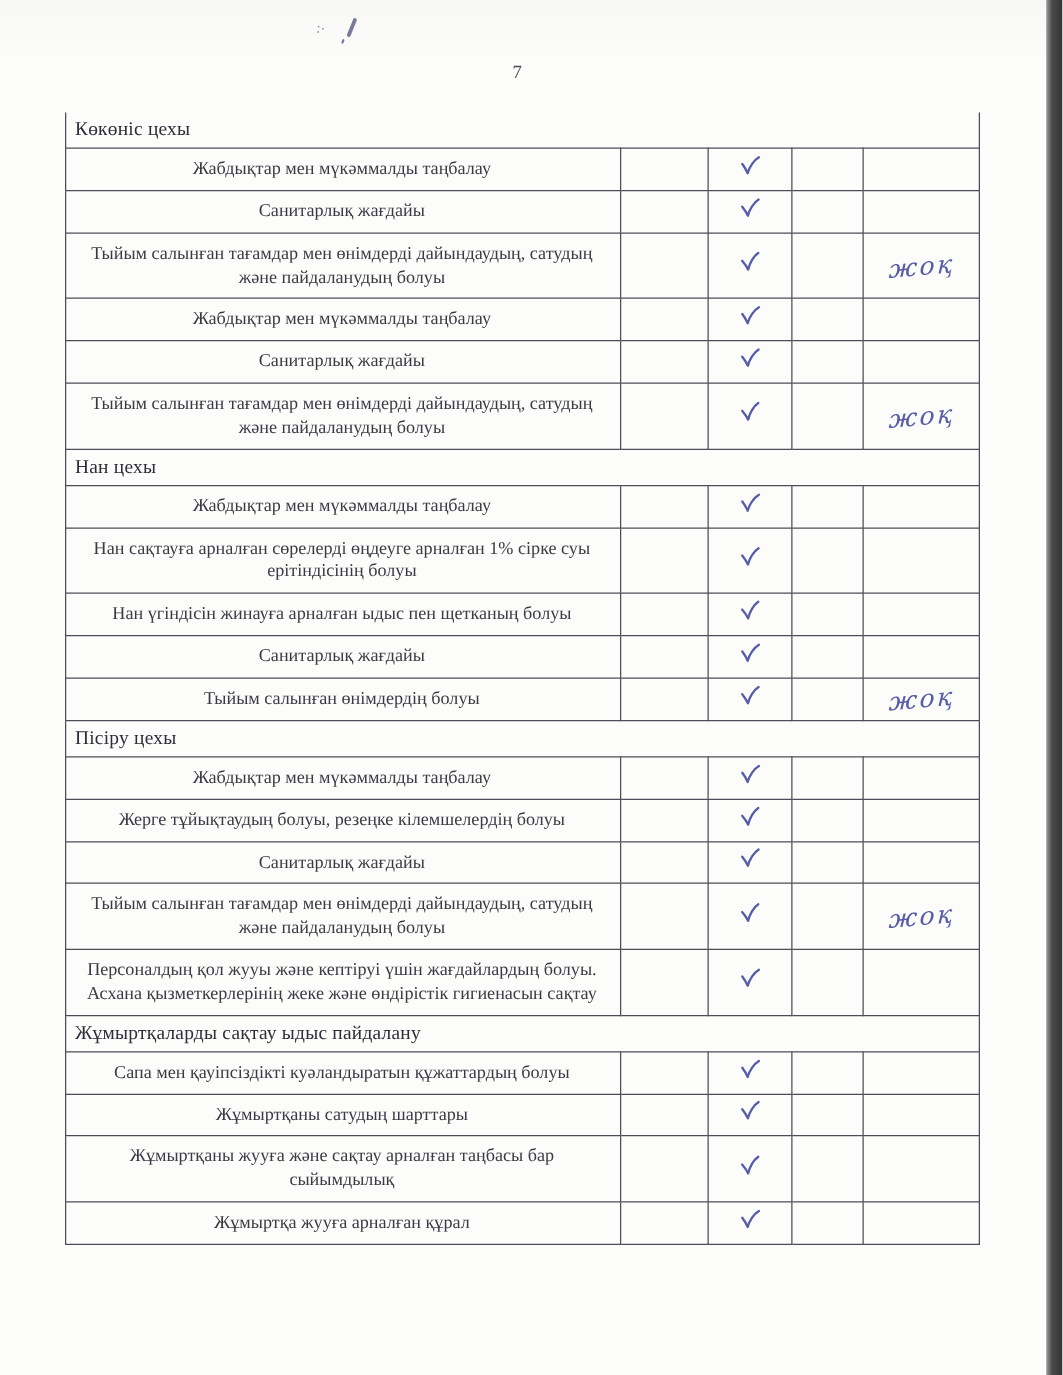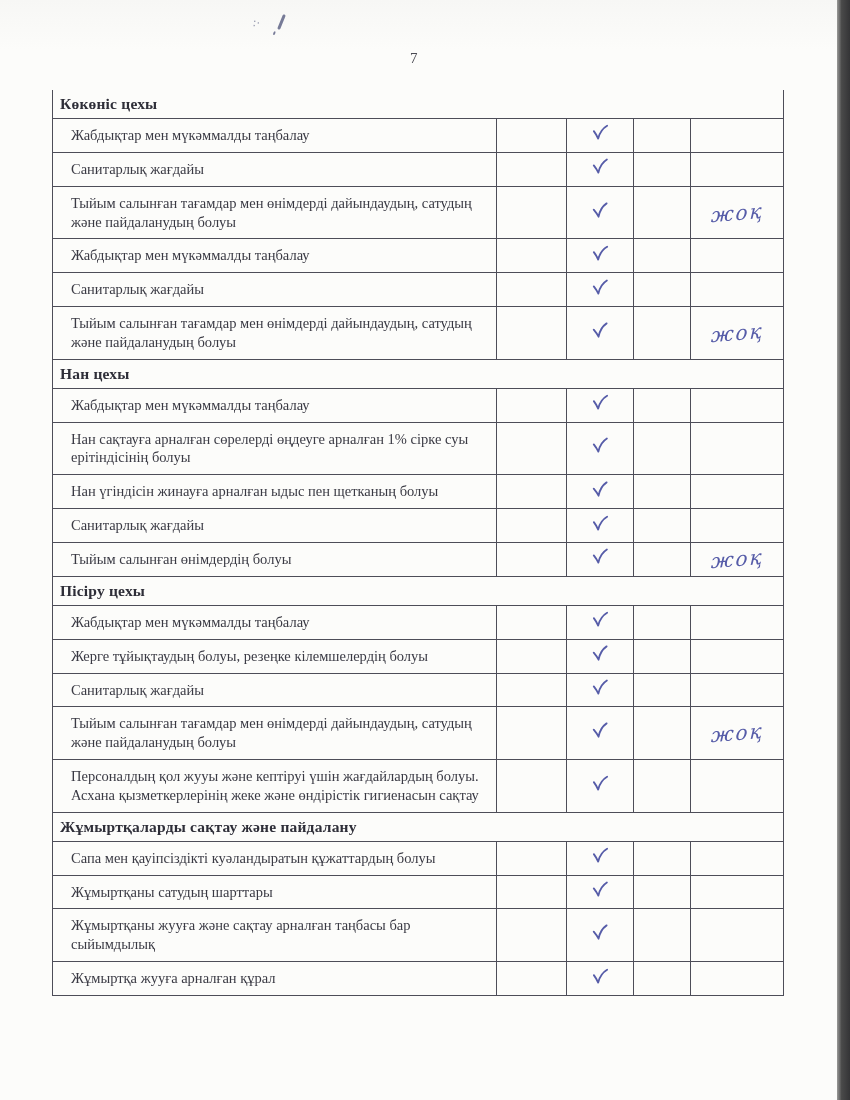--- a/index.html
+++ b/index.html
@@ -46,25 +46,25 @@
 
   table.checklist td,table.checklist th{
     border:1px solid #4d4d58;
     vertical-align:middle;
     background:transparent;
   }
   
   table.checklist tr:first-child th{border-top:none;}
 
   th.section-cell{
-    text-align:left;font-size:15.5px;font-weight:bold;
+    text-align:left;font-size:15.5px;font-weight:normal;
     padding:5px 8px 5px 7px;color:#2e2e38;letter-spacing:.2px;
   }
   td.label-cell{
-    font-size:14.5px;line-height:1.3;padding:7px 10px 7px 18px;color:#3a3a44;
+    font-size:14.5px;line-height:1.3;padding:7px 10px 7px 8px;color:#3a3a44;text-align:center;
   }
   td.mark-cell{text-align:center;padding:0;}
   .check{
     display:inline-block;width:21px;height:18px;transform:rotate(-4deg);
   }
   .check svg{display:block;width:100%;height:100%;}
   .note{
     display:inline-block;
     font-family:"DejaVu Serif",serif;font-style:italic;
     font-size:20px;letter-spacing:2px;
@@ -237,21 +237,21 @@
       <tr>
         <td class="label-cell">Персоналдың қол жууы және кептіруі үшін жағдайлардың болуы. Асхана қызметкерлерінің жеке және өндірістік гигиенасын сақтау</td>
         <td class="mark-cell"></td>
         <td class="mark-cell"><span class="check" style="transform: rotate(-3deg);"><svg viewBox="0 0 24 20">
               <path d="M4.5 7.5 C6.5 10.5 8.2 14 9 16.2 C10.8 10.5 15.5 4.5 20 2.2" fill="none" stroke="#565CA8" stroke-width="2.1" stroke-linecap="round" stroke-linejoin="round"></path>
             </svg></span></td>
         <td class="mark-cell"></td>
         <td class="mark-cell"></td>
       </tr>
       <tr>
-        <th class="section-cell" colspan="5">Жұмыртқаларды сақтау және пайдалану</th>
+        <th class="section-cell" colspan="5">Жұмыртқаларды сақтау ыдыс пайдалану</th>
       </tr>
       <tr>
         <td class="label-cell">Сапа мен қауіпсіздікті куәландыратын құжаттардың болуы</td>
         <td class="mark-cell"></td>
         <td class="mark-cell"><span class="check" style="transform: rotate(-3deg);"><svg viewBox="0 0 24 20">
               <path d="M4.5 7.5 C6.5 10.5 8.2 14 9 16.2 C10.8 10.5 15.5 4.5 20 2.2" fill="none" stroke="#565CA8" stroke-width="2.1" stroke-linecap="round" stroke-linejoin="round"></path>
             </svg></span></td>
         <td class="mark-cell"></td>
         <td class="mark-cell"></td>
       </tr>

